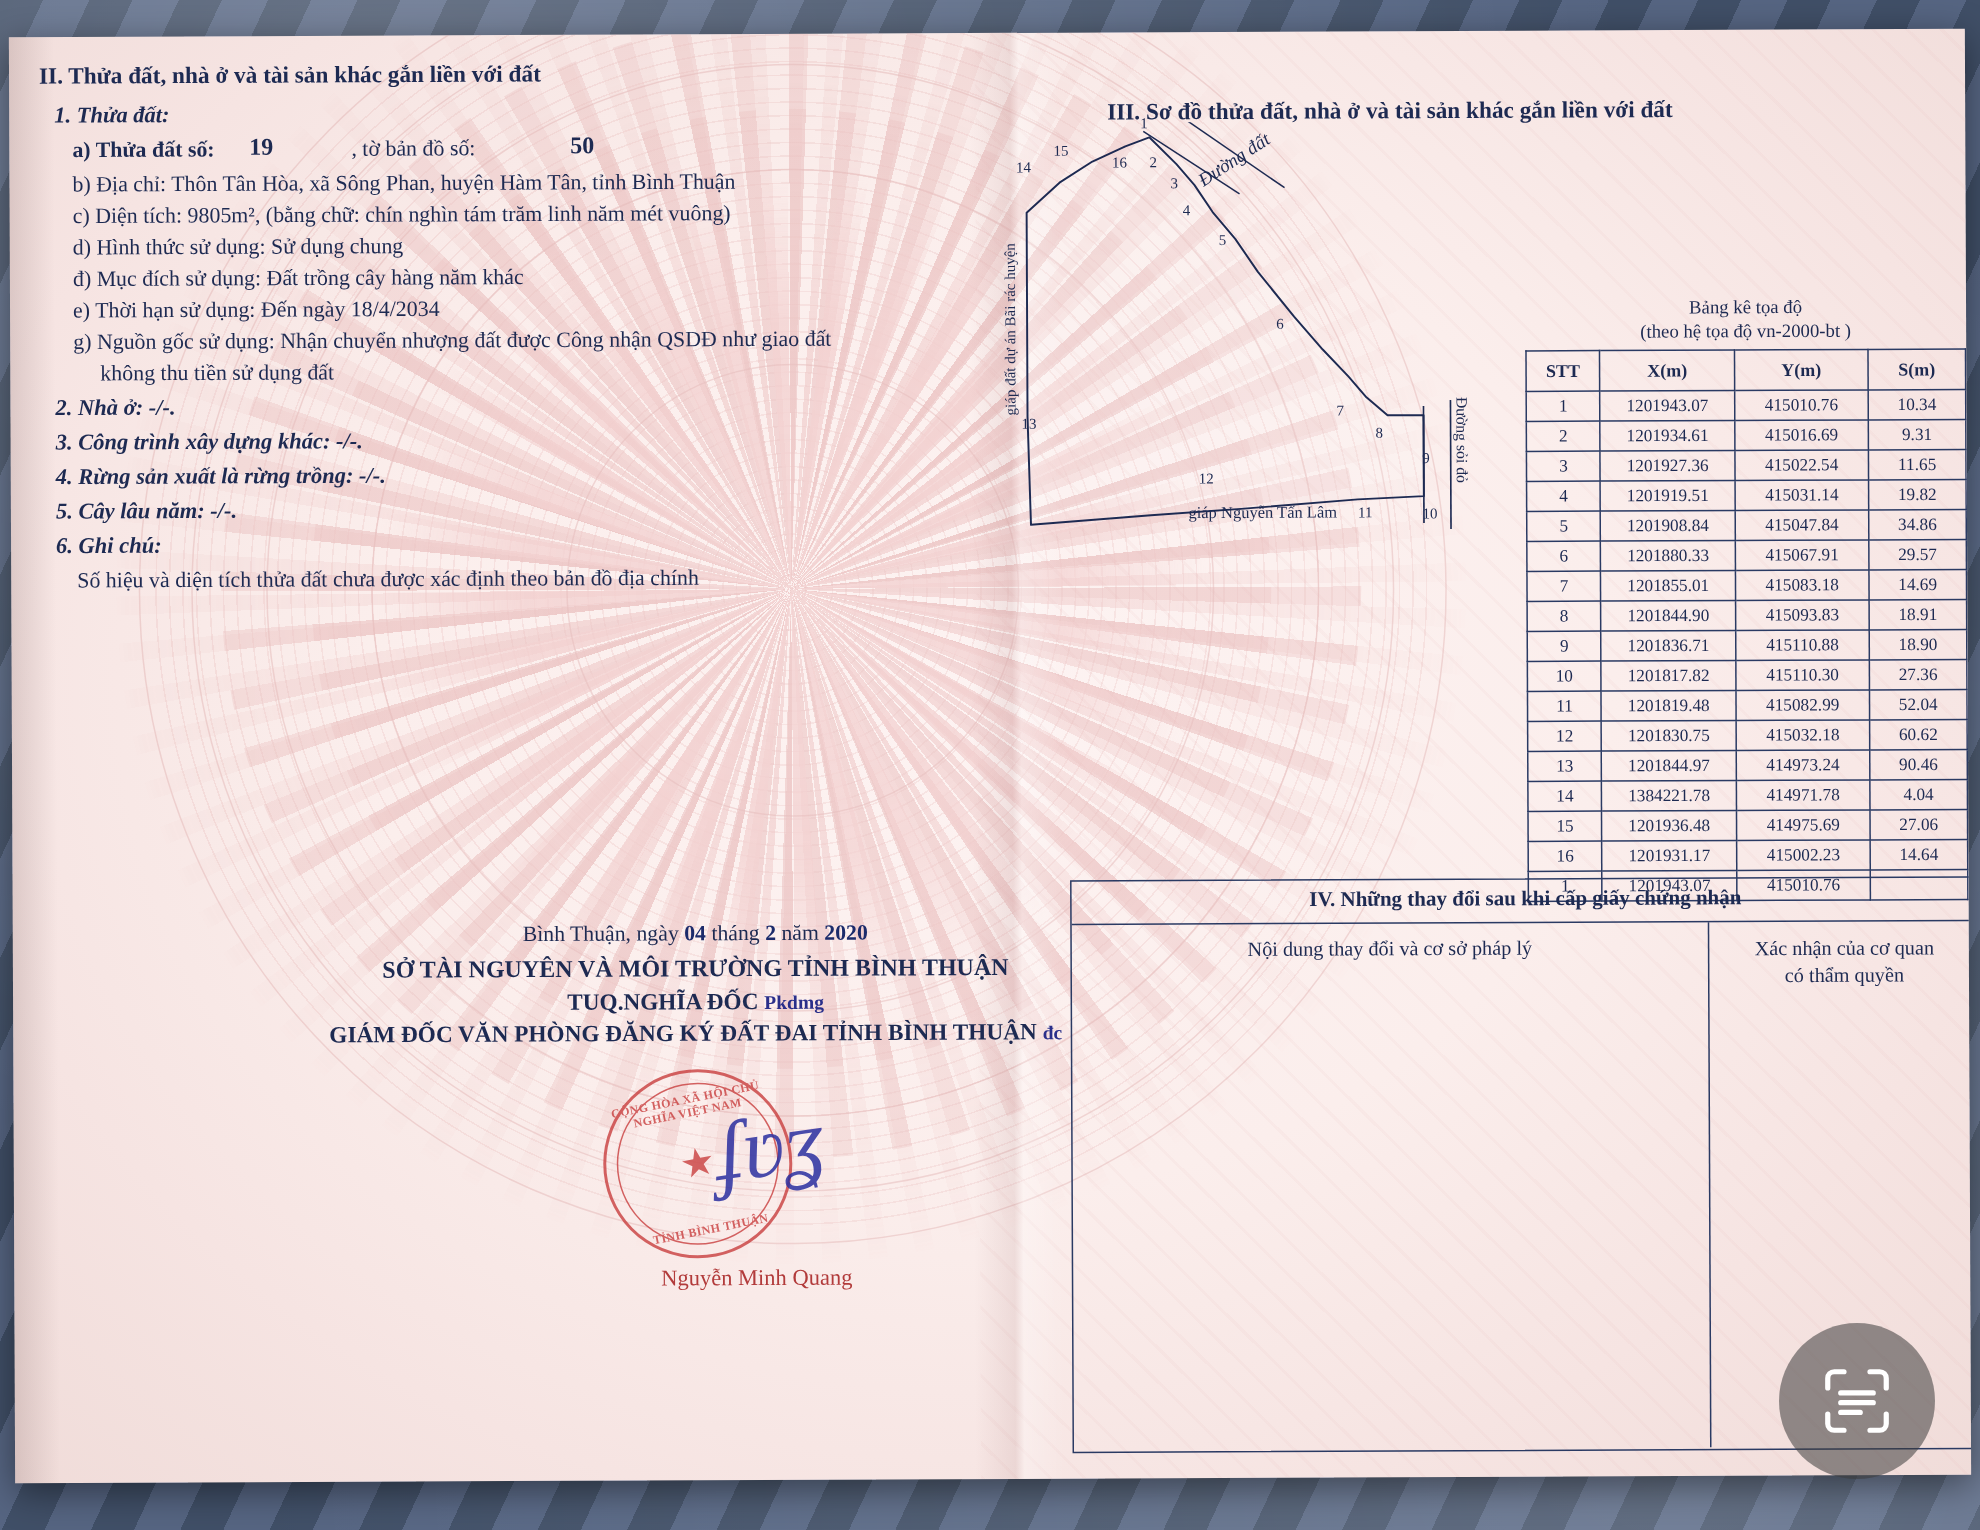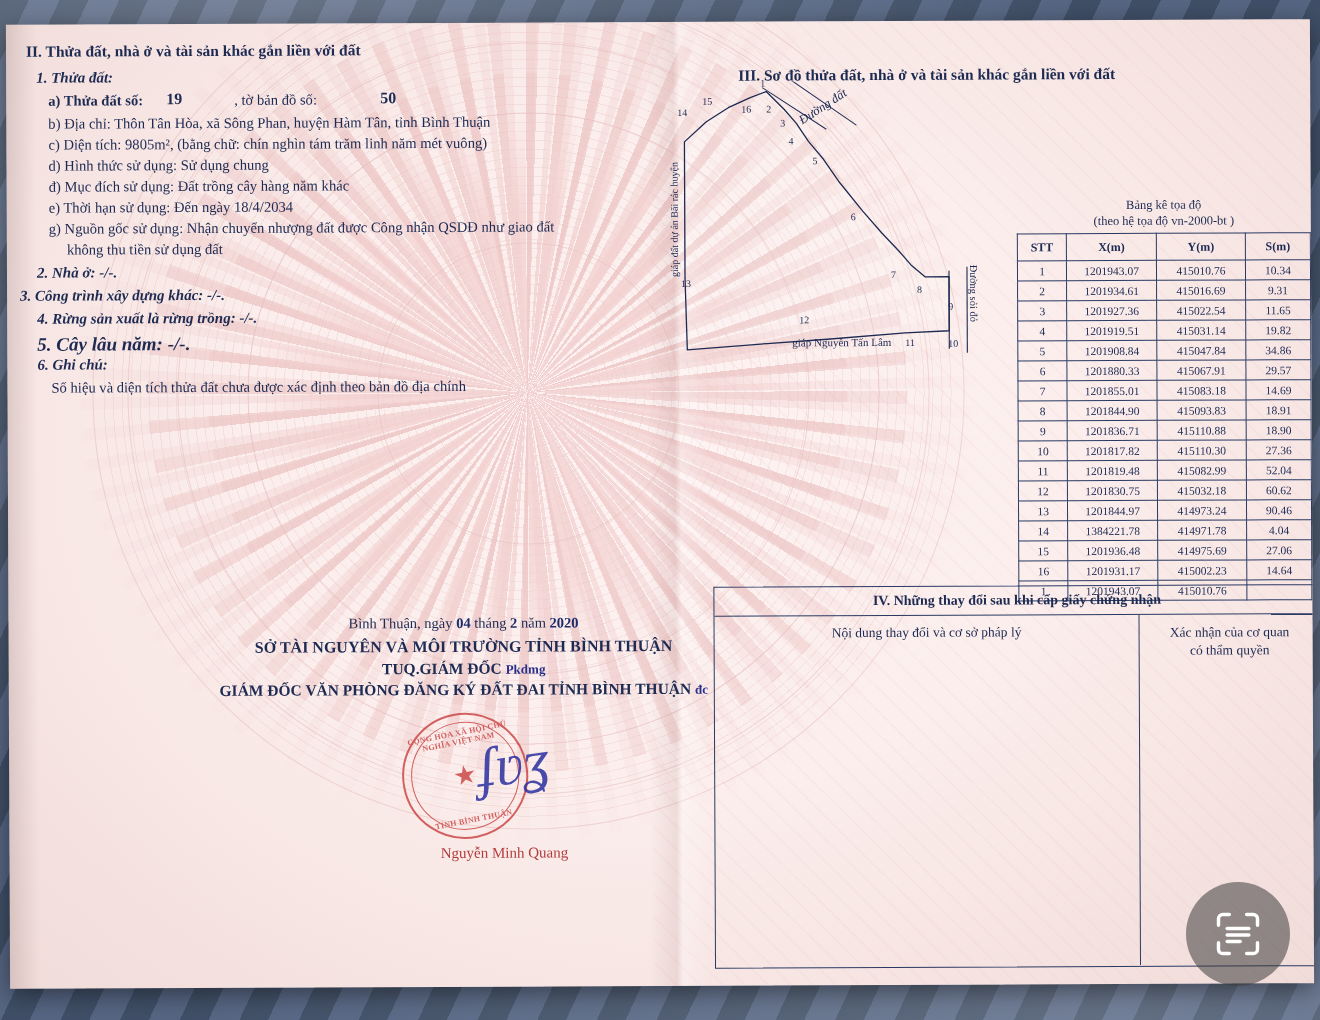--- a/index.html
+++ b/index.html
@@ -154,23 +154,23 @@
 
     <div class="l-txt" style="left:42px;top:91px;">b) Địa chỉ:  Thôn Tân Hòa, xã Sông Phan, huyện Hàm Tân, tỉnh Bình Thuận</div>
     <div class="l-txt" style="left:42px;top:112px;">c) Diện tích:     9805m², (bằng chữ: chín nghìn tám trăm linh năm mét vuông)</div>
     <div class="l-txt" style="left:42px;top:133px;">d) Hình thức sử dụng:   Sử dụng chung</div>
     <div class="l-txt" style="left:42px;top:154px;">đ) Mục đích sử dụng:  Đất trồng cây hàng năm khác</div>
     <div class="l-txt" style="left:42px;top:175px;">e) Thời hạn sử dụng:  Đến ngày 18/4/2034</div>
     <div class="l-txt" style="left:42px;top:196px;">g) Nguồn gốc sử dụng: Nhận chuyển nhượng đất được Công nhận QSDĐ như giao đất</div>
     <div class="l-txt" style="left:60px;top:217px;">không thu tiền sử dụng đất</div>
 
     <div class="l-txt ital-b" style="left:30px;top:240px;font-size:15px;">2. Nhà ở: -/-.</div>
-    <div class="l-txt ital-b" style="left:13px;top:263px;font-size:15px;">3. Công trình xây dựng khác: -/-.</div>
+    <div class="l-txt ital-b" style="left:30px;top:263px;font-size:15px;">3. Công trình xây dựng khác: -/-.</div>
     <div class="l-txt ital-b" style="left:30px;top:286px;font-size:15px;">4. Rừng sản xuất là rừng trồng: -/-.</div>
-    <div class="l-txt ital-b" style="left:30px;top:309px;font-size:19px;text-align:center;">5. Cây lâu năm:  -/-.</div>
+    <div class="l-txt ital-b" style="left:30px;top:309px;font-size:15px;text-align:center;">5. Cây lâu năm:  -/-.</div>
     <div class="l-txt ital-b" style="left:30px;top:332px;font-size:15px;">6. Ghi chú:</div>
     <div class="l-txt" style="left:44px;top:355px;">Số hiệu và diện tích thửa đất chưa được xác định theo bản đồ địa chính</div>
 
     <div class="sec-title" style="left:732px;top:45px;">III. Sơ đồ thửa đất, nhà ở và tài sản khác gắn liền với đất</div>
 
     <div class="diagram">
       <svg width="650" height="480" viewBox="0 0 650 480">
 
         <polyline points="100,103 85,116 36,126 20,132 22,195 27,250 36,308 55,365 98,103" fill="none" stroke="none"></polyline>
         <path d="M102,101 L88,112 L72,122 L60,131 L47,145 L38,155
@@ -357,21 +357,21 @@
       <div class="ln1">
         <span>Bình Thuận, ngày</span>
         <span class="hwdate">04</span>
         <span>tháng</span>
         <span class="hwdate">2</span>
         <span>năm</span>
         <span class="hwdate">2020</span>
       </div>
       <div class="ln2">SỞ TÀI NGUYÊN VÀ MÔI TRƯỜNG TỈNH BÌNH THUẬN</div>
       <div class="ln3">
-        <span>TUQ.GIÁM ĐỐC</span>
+        <span>TUQ.NGHĨA ĐỐC</span>
         <span class="scribble">Pkdmg</span>
       </div>
       <div class="ln4">
         <span>GIÁM ĐỐC VĂN PHÒNG ĐĂNG KÝ ĐẤT ĐAI TỈNH BÌNH THUẬN</span>
         <span class="scribble">đc</span>
       </div>
     </div>
 
     <div class="stamp">
       <div class="t top">CỘNG HÒA XÃ HỘI CHỦ NGHĨA VIỆT NAM</div>

